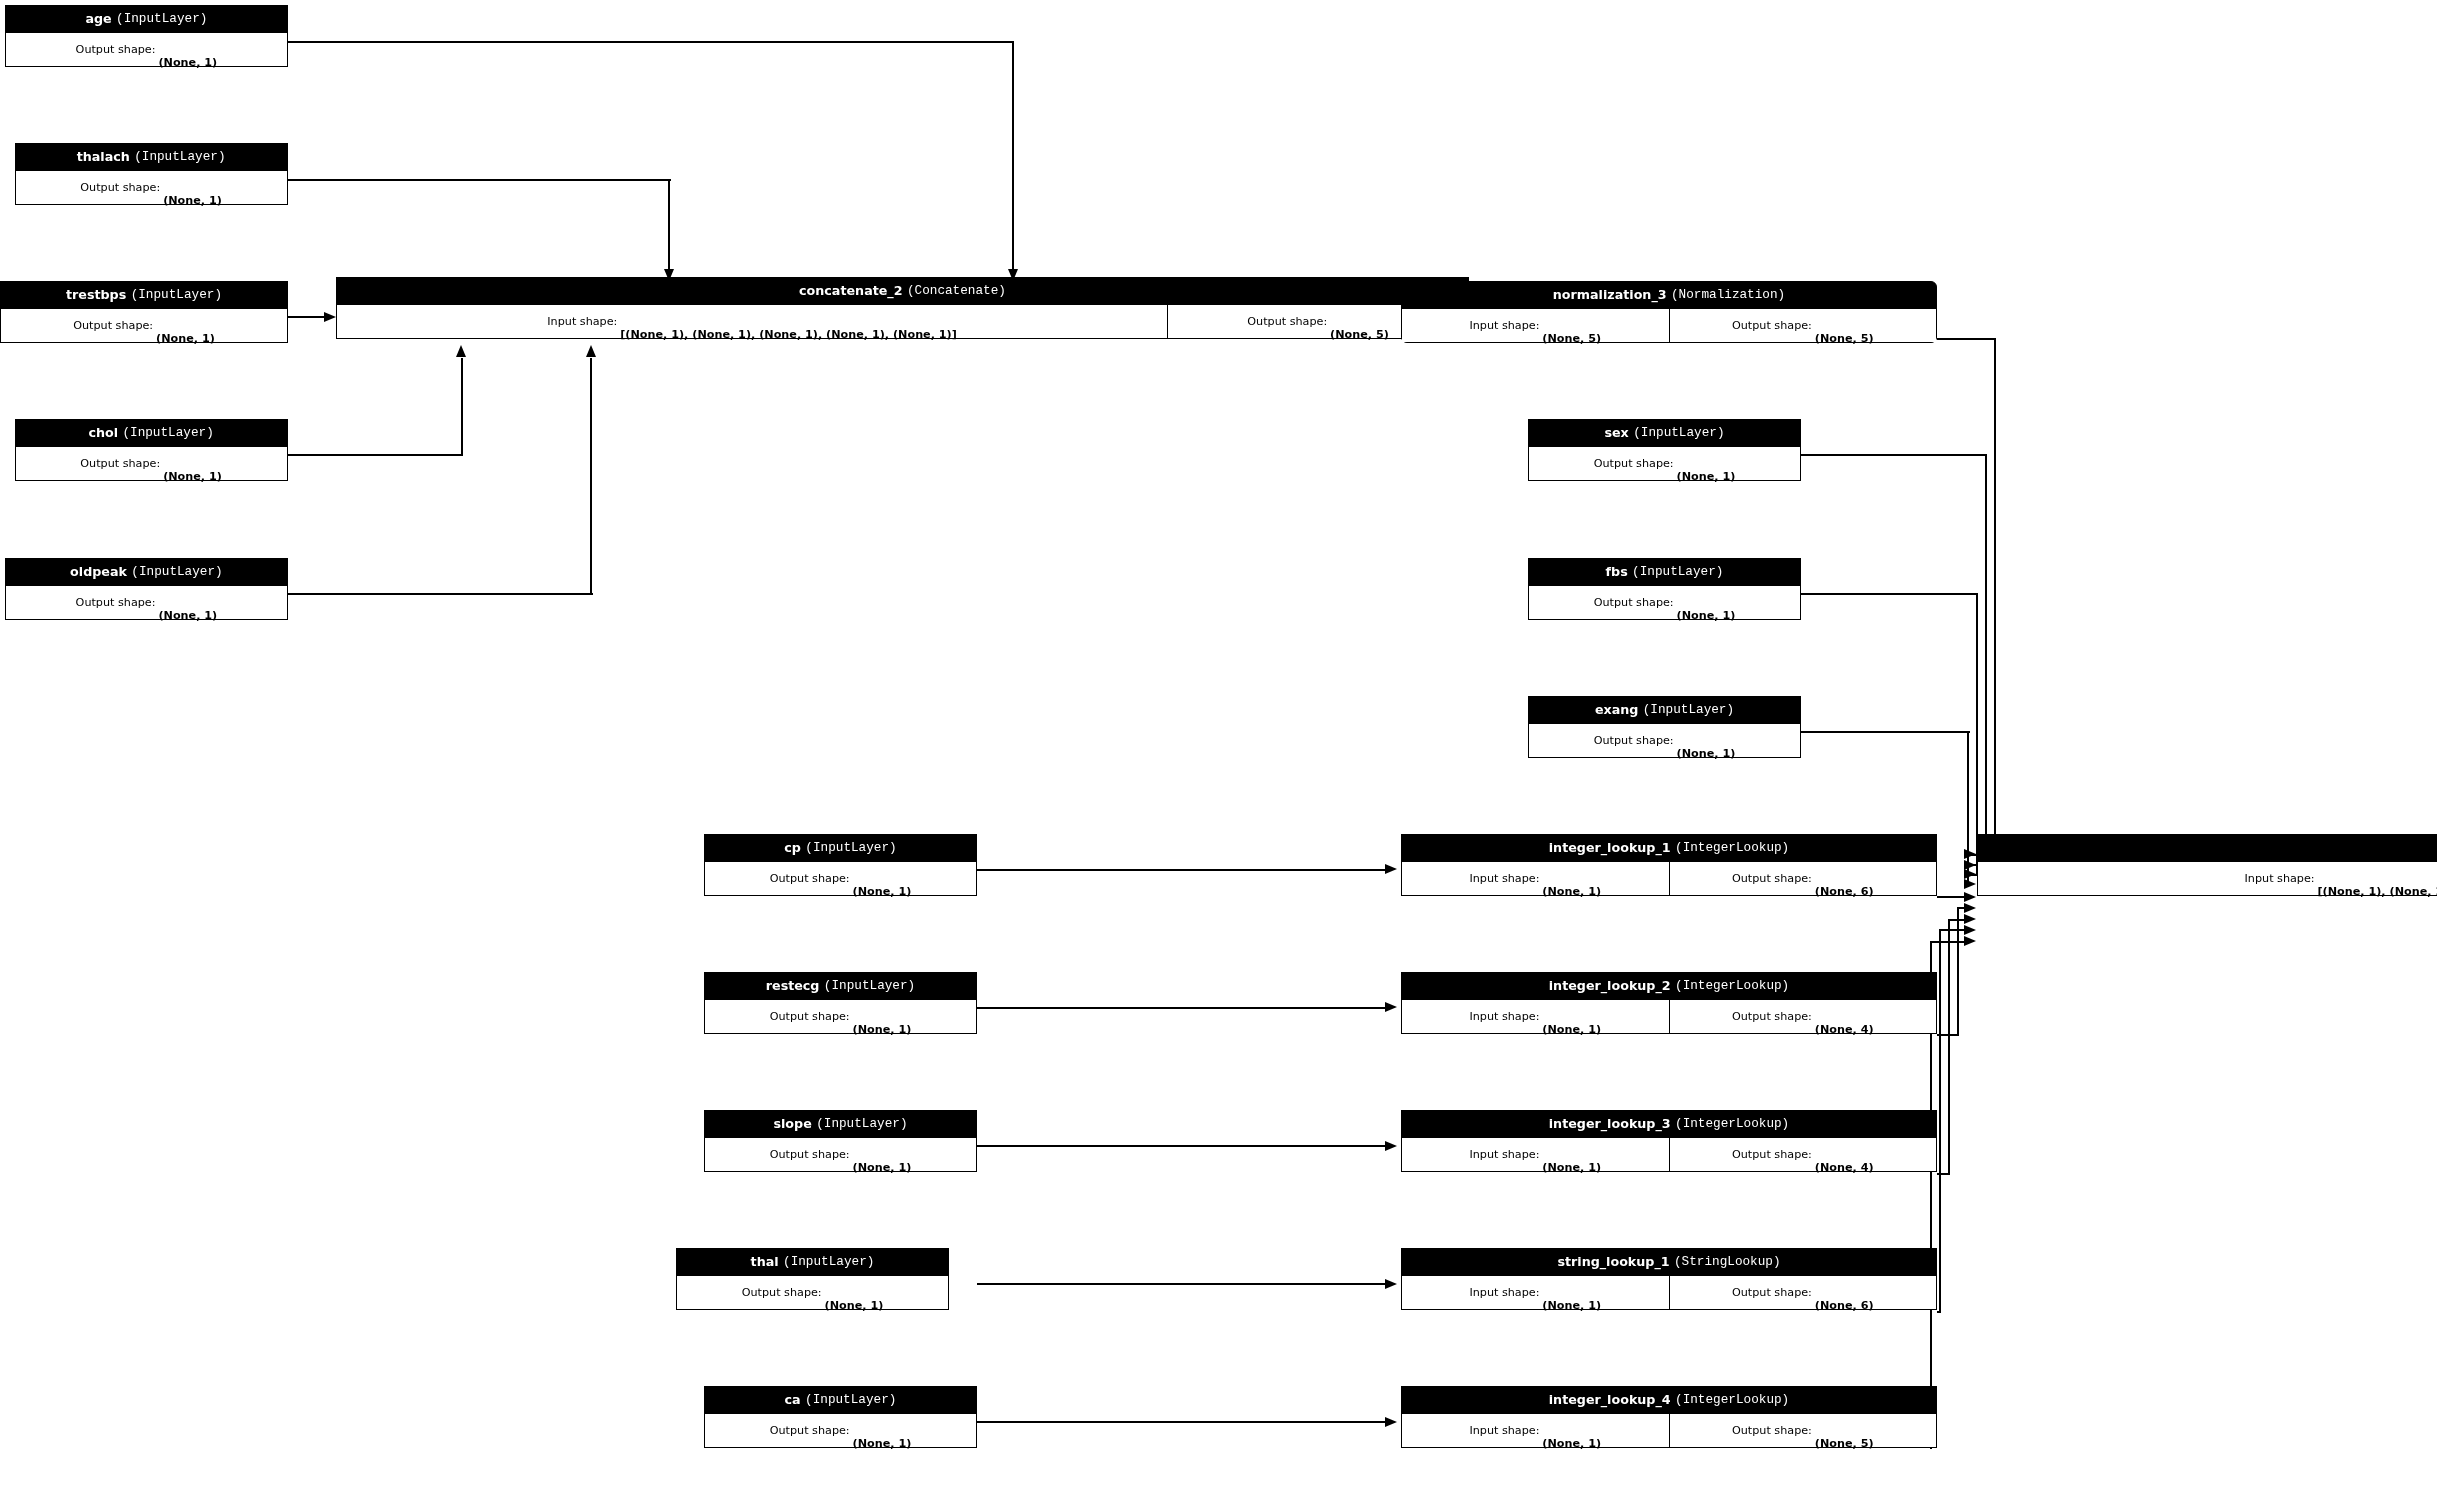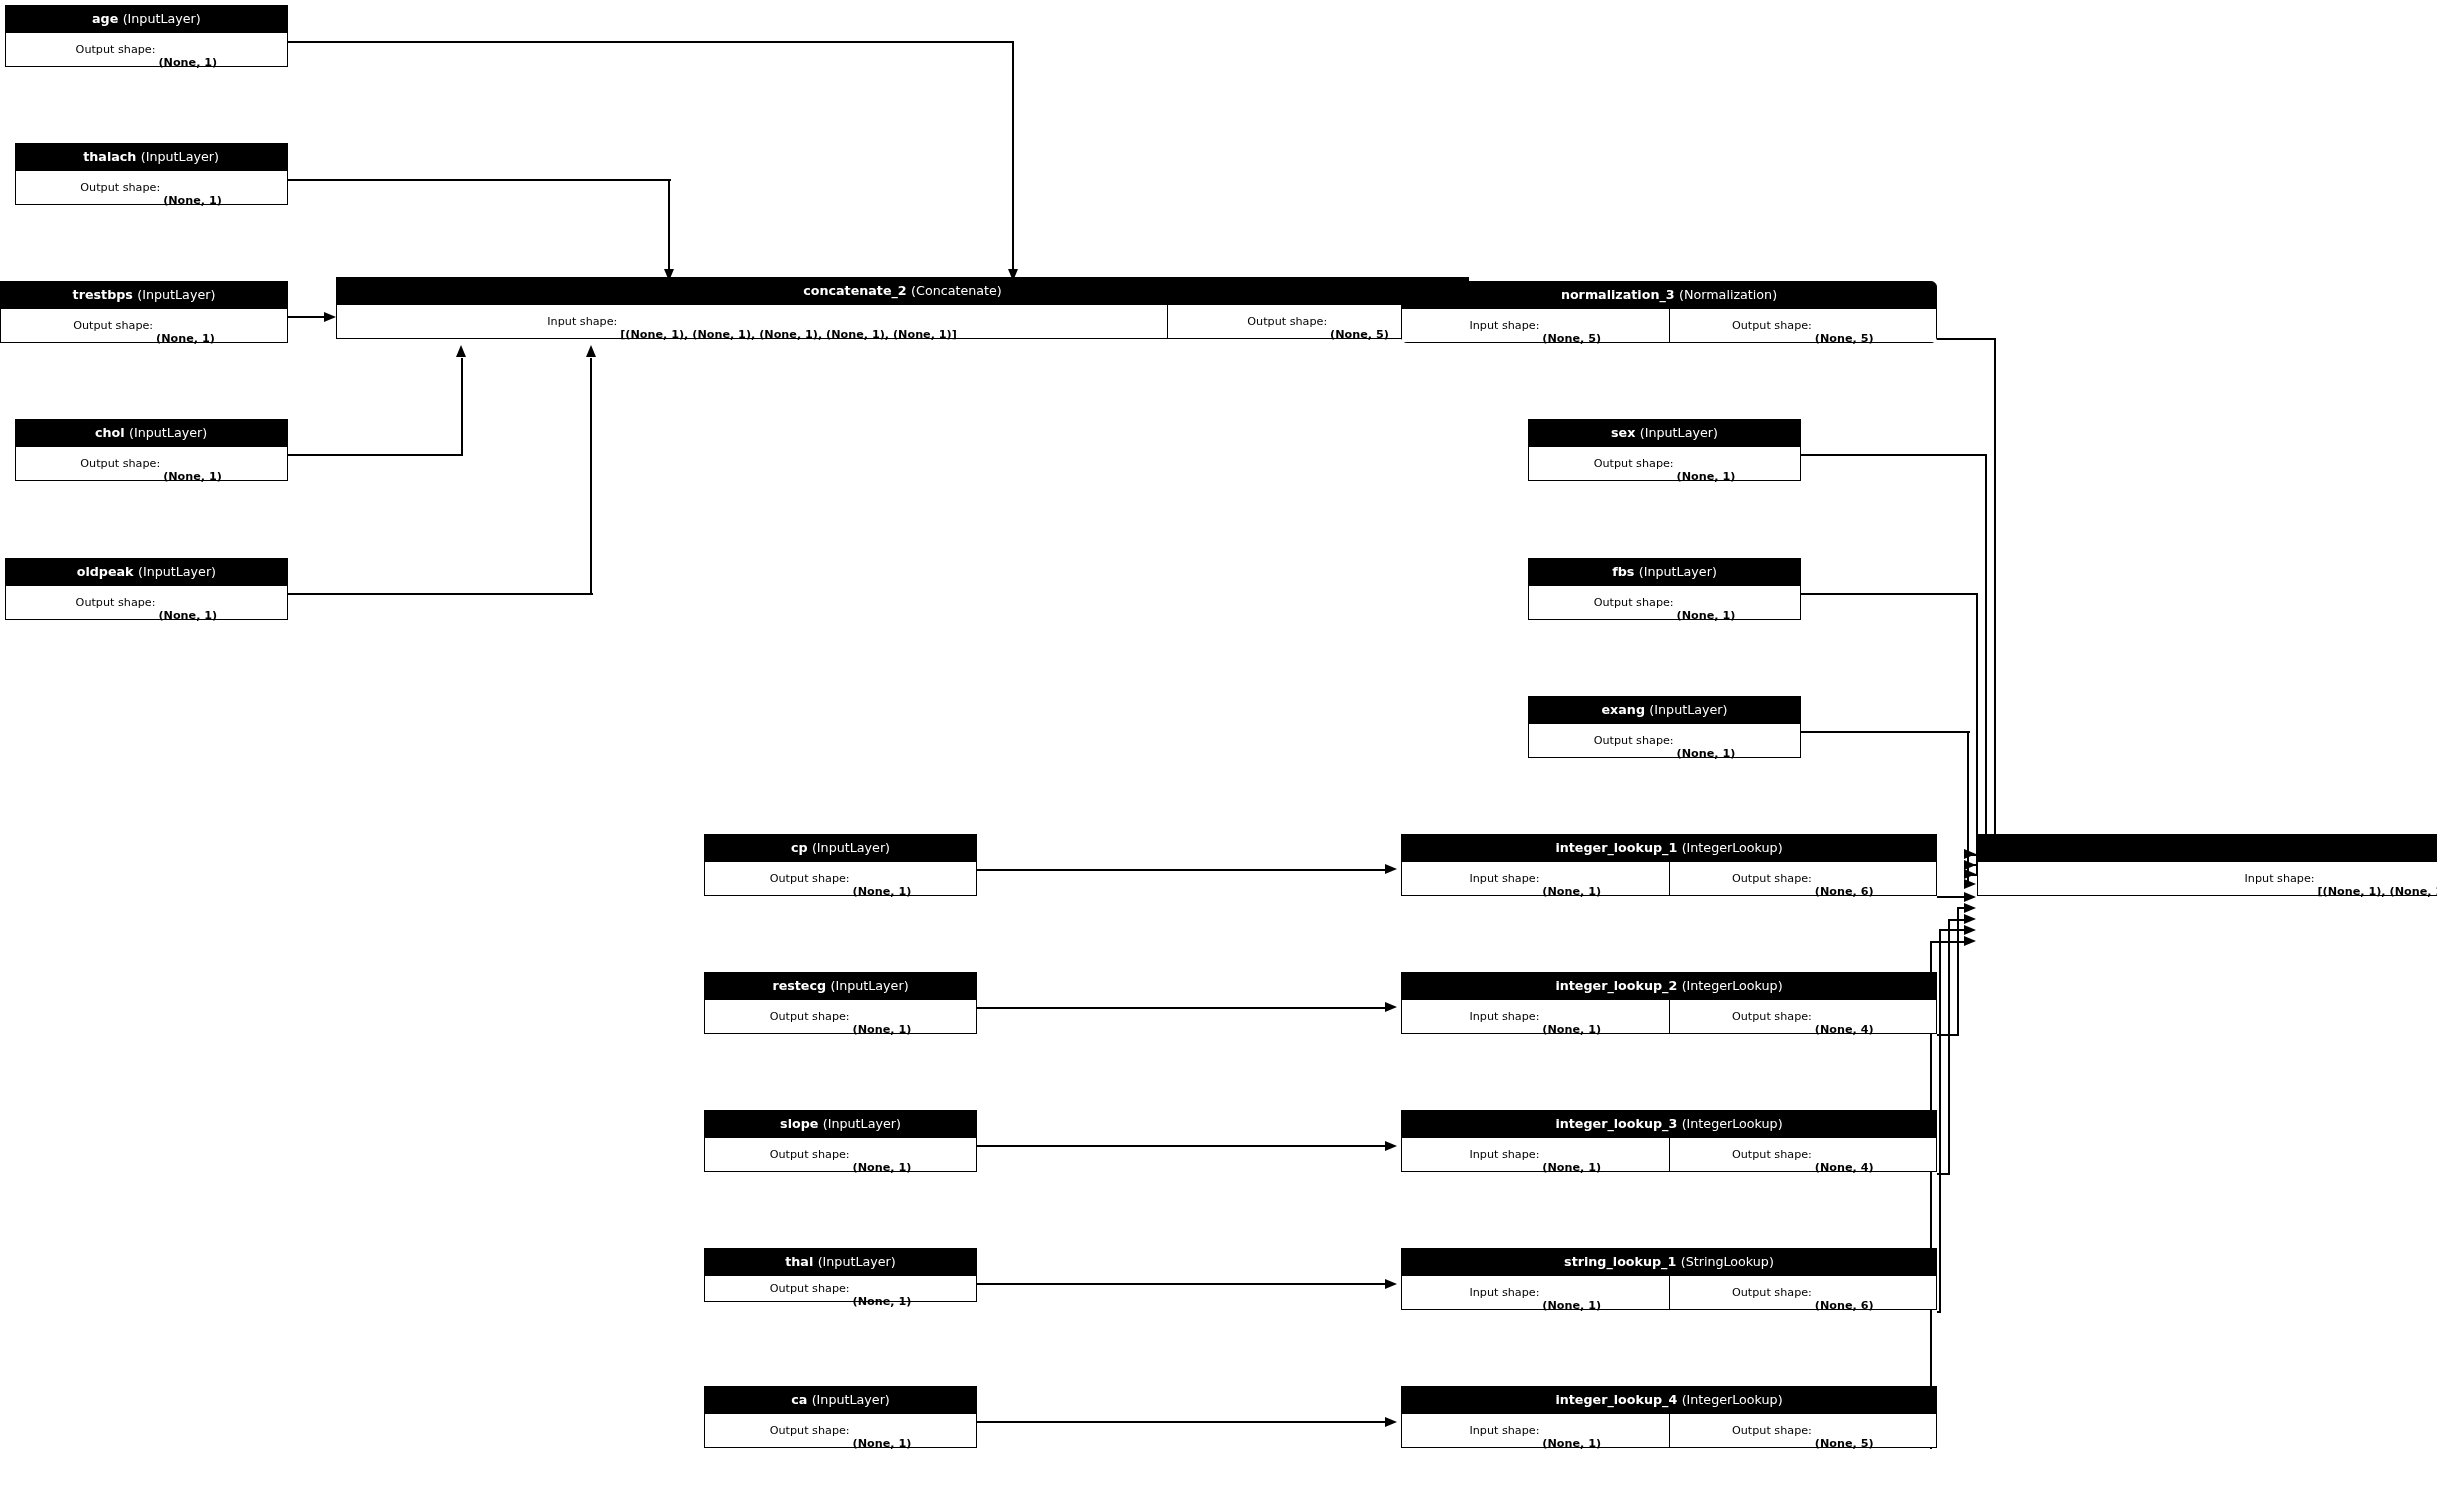--- a/index.html
+++ b/index.html
@@ -35,20 +35,21 @@
     height: 26px;
     white-space: nowrap;
     letter-spacing: 0px;
   }
   .node-title b {
     font-weight: bold;
     margin-right: 4.4px;
   }
   .node-title span.cls {
     font-weight: normal;
+    font-family: Liberation Mono, monospace;
   }
   .shape-row {
     display: flex;
     flex: 1;
     background: #ffffff;
     border-top: 1.5px solid #000000;
     min-height: 0;
   }
   .shape-cell {
     flex: 1;
@@ -351,21 +352,21 @@
         <span class="cls">(InputLayer)</span>
     </div>
     <div class="shape-row">
       <div class="shape-cell">
         <span class="lbl">Output shape:</span>
           <span class="val">(None, 1)</span>
       </div>
     </div>
   </div>
 
-  <div class="node" style="left:704px; top:1248px; width:273px; height:54px;">
+  <div class="node" style="left:676px; top:1248px; width:273px; height:62px;">
     <div class="node-title">
       <b>thal</b>
         <span class="cls">(InputLayer)</span>
     </div>
     <div class="shape-row">
       <div class="shape-cell">
         <span class="lbl">Output shape:</span>
           <span class="val">(None, 1)</span>
       </div>
     </div>

